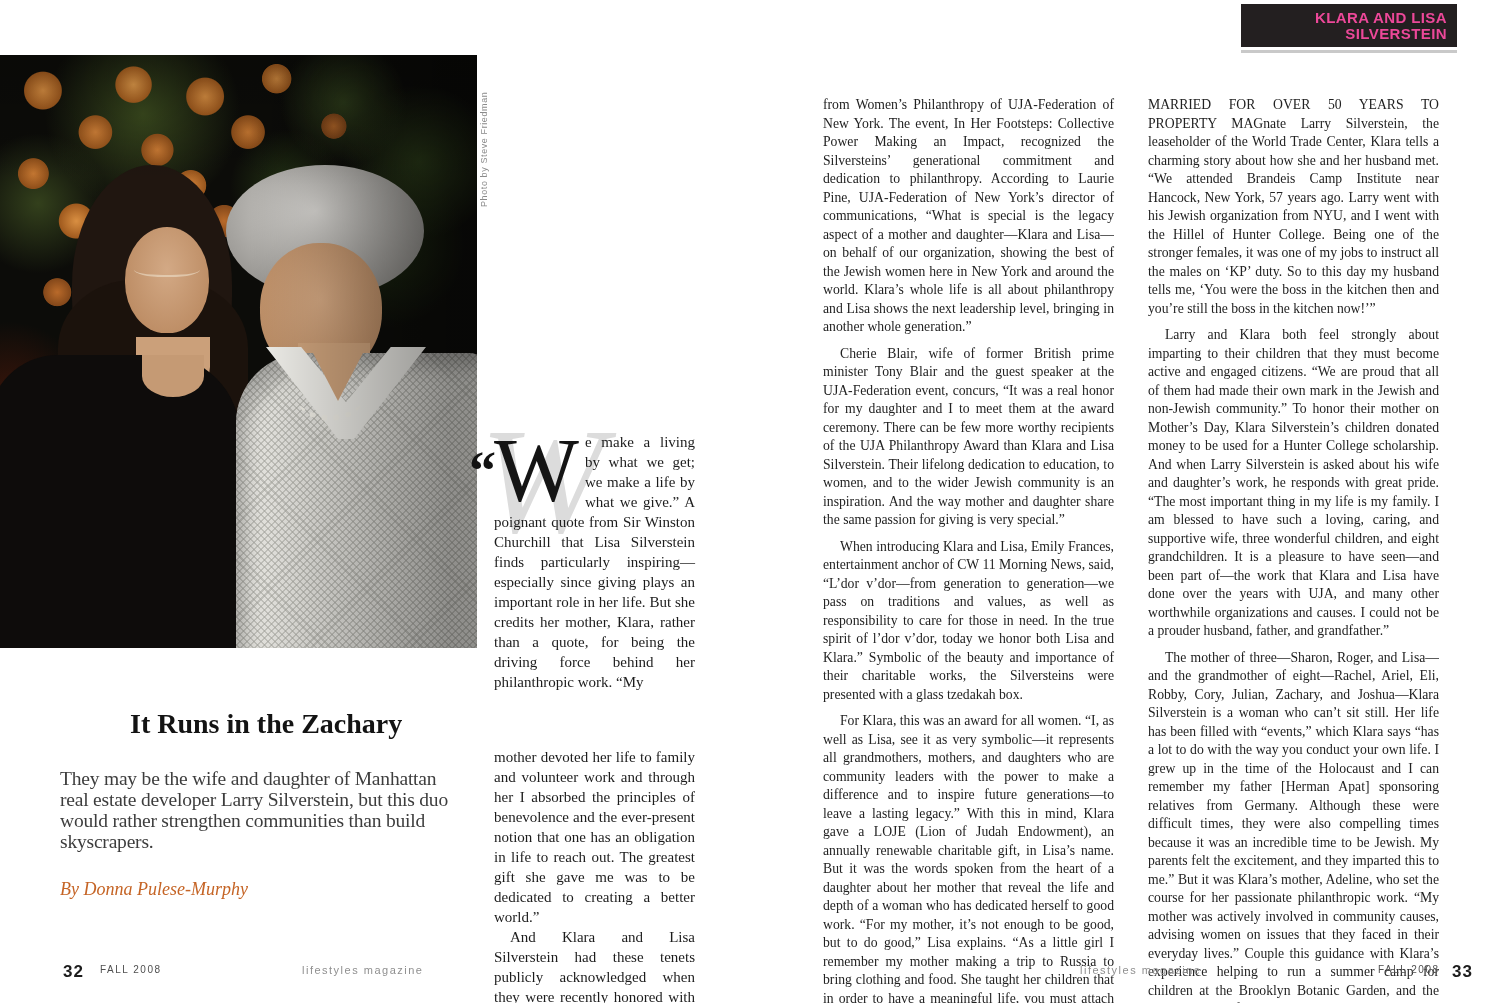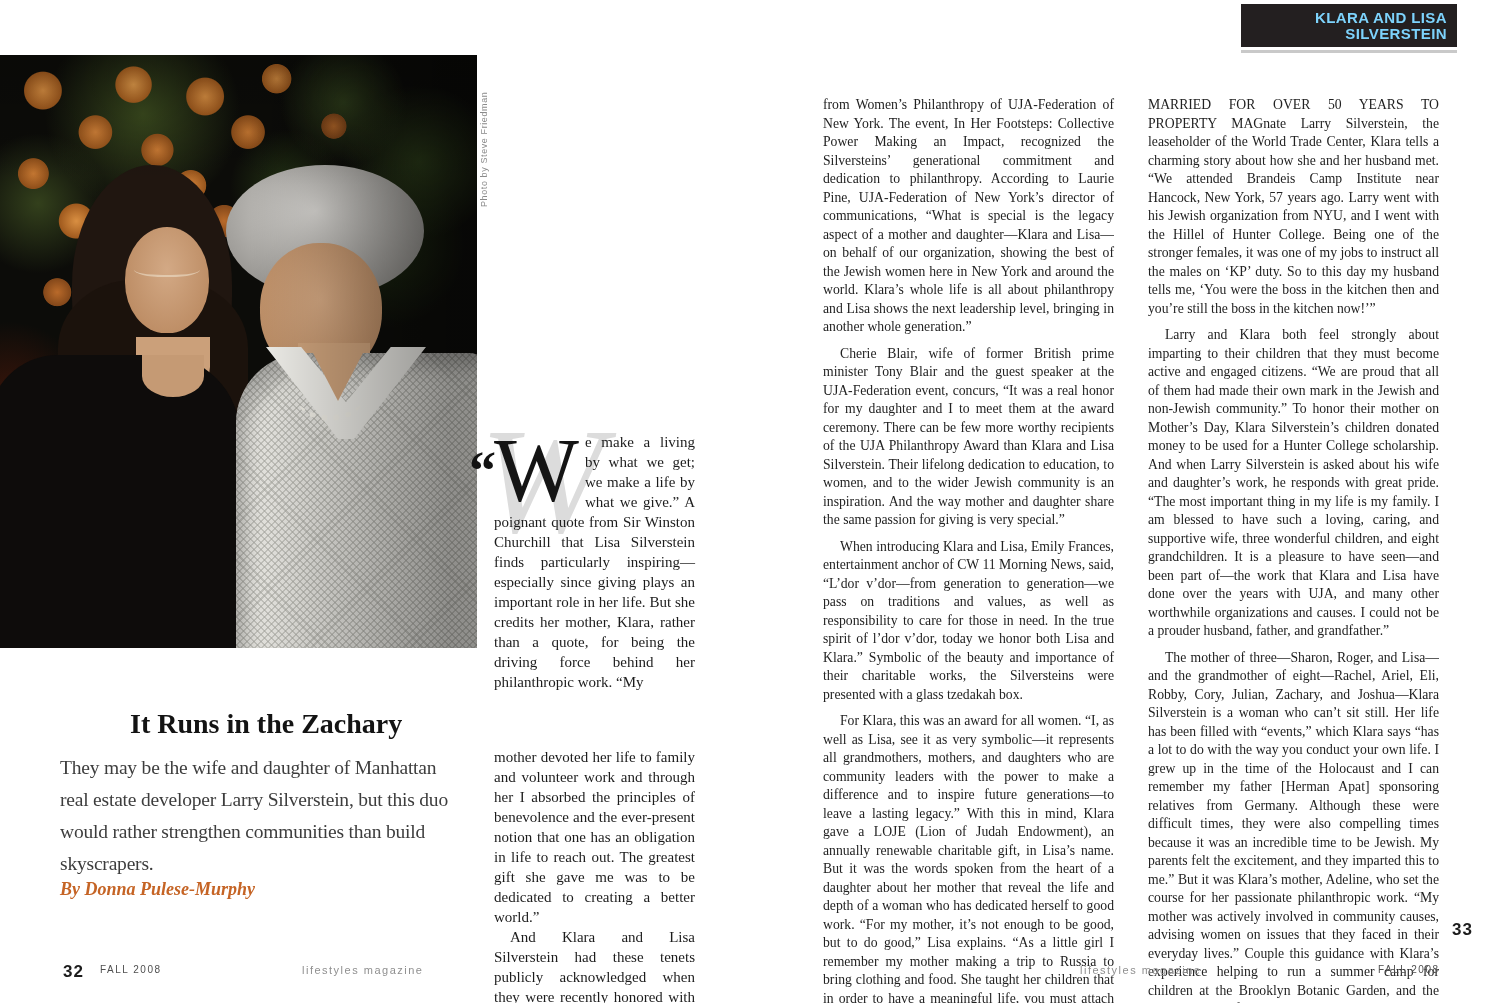--- a/index.html
+++ b/index.html
@@ -1,21 +1,21 @@
 <!DOCTYPE html>
 <html lang="en" style="--accent: #c56425; --header-bg: #231f20;"><head>
 <meta charset="utf-8">
 <style>
   html,body{margin:0;padding:0;background:#ffffff;}
   #spread{position:relative;width:1500px;height:1003px;background:#ffffff;overflow:hidden;
           font-family:"Liberation Serif",serif;color:#1e1e1e;}
 
   
   #header-tab{position:absolute;right:43px;top:4px;width:196px;background:var(--header-bg,#231f20);
-      color:#7dd3fc;text-align:right;padding:6px 10px 5px 10px;font-family:"Liberation Sans",sans-serif;
+      color:#ec4899;text-align:right;padding:6px 10px 5px 10px;font-family:"Liberation Sans",sans-serif;
       font-weight:bold;font-size:15px;line-height:16px;letter-spacing:.4px;}
   #header-rule{position:absolute;right:43px;top:50px;width:216px;height:3px;background:#c9c9c9;}
 
   
   #photo{position:absolute;left:0;top:55px;width:477px;height:593px;background:#0c0c09;overflow:hidden;}
   .ph-foliage{position:absolute;inset:0;background:
      radial-gradient(circle 90px at 72% 8%,#31411c 0%,rgba(20,30,10,0) 70%),
      radial-gradient(circle 110px at 88% 18%,#2a3a18 0%,rgba(20,30,10,0) 70%),
      radial-gradient(circle 80px at 60% 22%,#243314 0%,rgba(20,30,10,0) 70%),
      radial-gradient(circle 120px at 80% 32%,#1d2a10 0%,rgba(20,30,10,0) 70%),
@@ -89,44 +89,44 @@
   #mid-cont{position:absolute;left:494px;top:747px;width:201px;text-align:justify;
      font-size:15px;line-height:20px;color:#1c1c1c;}
   #mid-cont p{margin:0;}
   #mid-cont p + p{text-indent:16px;}
 
   
   #article-title{position:absolute;left:59px;top:651px;margin:0;font-weight:400;
      font-family:"Liberation Serif",serif;font-size:54px;line-height:56px;letter-spacing:-1px;color:#131313;}
   #article-subtitle{position:absolute;left:130px;top:708px;margin:0;
      font-family:"Liberation Serif",serif;font-weight:bold;font-size:28px;color:#131313;}
-  #article-deck{position:absolute;left:60px;top:752px;width:400px;
-     font-size:19.5px;line-height:32px;color:#3d3d3d;letter-spacing:-0.2px;}
-  #byline{position:absolute;left:60px;top:879px;font-style:italic;font-weight:bold;
+  #article-deck{position:absolute;left:60px;top:768px;width:400px;
+     font-size:19.5px;line-height:21px;color:#3d3d3d;letter-spacing:-0.2px;}
+  #byline{position:absolute;left:60px;top:879px;font-style:italic;font-weight:normal;
      font-size:18px;color:var(--accent,#c56425);}
 
   
   .body-col{position:absolute;top:88px;width:307px;text-align:justify;
      font-size:13.7px;line-height:18.5px;color:#222222;}
   #col3{left:815px;}
   #col4{left:1140px;}
   .body-col p{margin:8px;}
   .body-col p + p{text-indent:17px;}
 
   
   .folio{position:absolute;font-family:"Liberation Sans",sans-serif;}
   .folio-num{font-weight:bold;font-size:17px;color:#1c1c1c;letter-spacing:1px;}
   .folio-issue{font-size:10px;color:#4f4f4f;letter-spacing:1.5px;}
   .folio-mag{font-size:11px;color:#8f8f8f;letter-spacing:1.5px;}
   #fl-num{left:63px;top:962px;}
   #fl-issue{left:100px;top:964px;}
   #fl-mag{left:302px;top:964px;}
   #fr-mag{left:1080px;top:964px;}
   #fr-issue{left:1378px;top:964px;}
-  #fr-num{left:1452px;top:920px;}
+  #fr-num{left:1452px;top:962px;}
 </style>
 </head>
 <body>
 
 <div id="spread">
 
   <div id="header-tab">
     <div>KLARA AND LISA</div>
     <div>SILVERSTEIN</div>
   </div>

